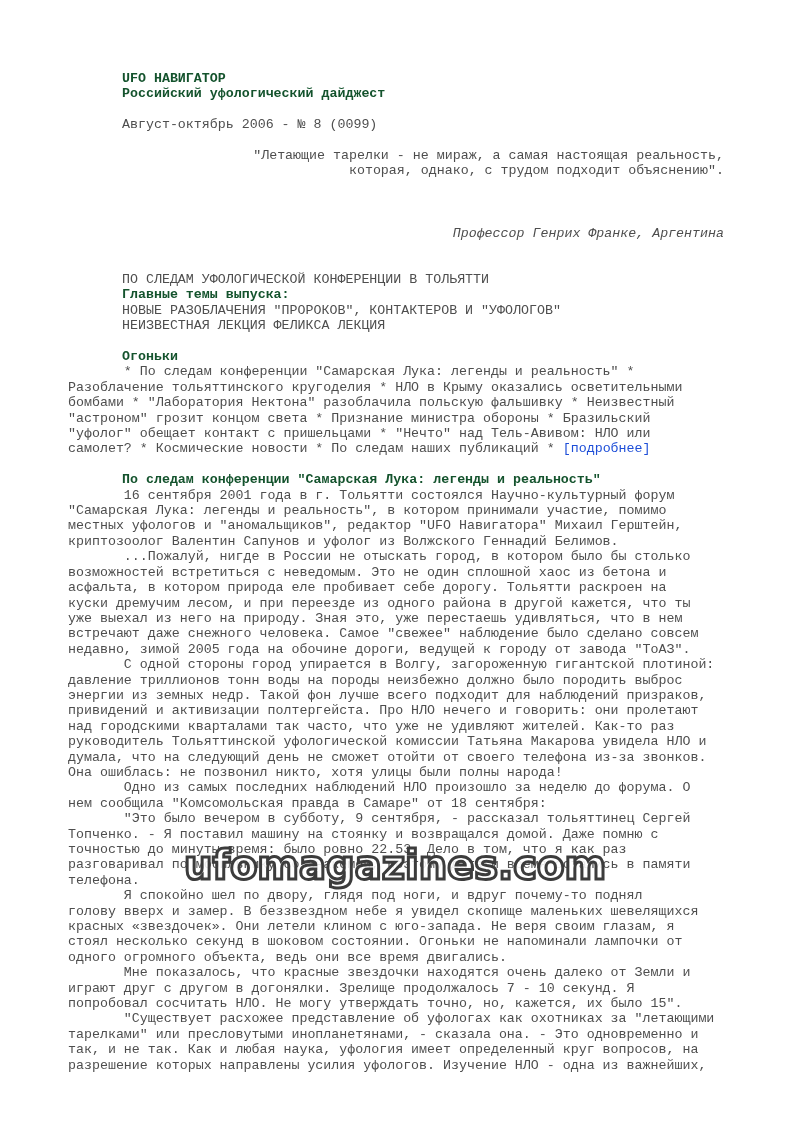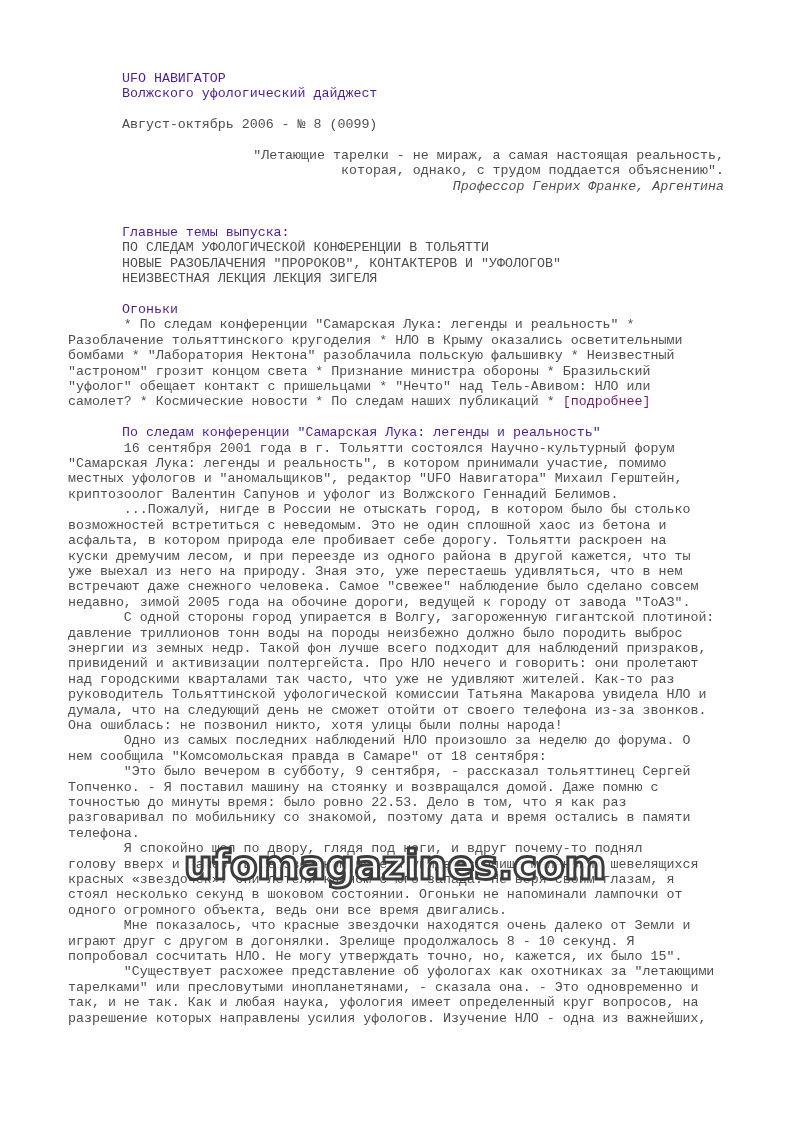--- a/index.html
+++ b/index.html
@@ -13,63 +13,63 @@
   .page {
     position: absolute;
     left: 68px; top: 71px;
     width: 656px;
     font-size: 13.3px;
     line-height: 15.4px;
     color: #4e4e4e;
   }
   .line { white-space: pre; }
   .ind { padding-left: 54px; }
-  .b { font-weight: normal; color: #4c1d95; }
+  .b { font-weight: bold; color: #14532d; }
   .sp { height: 15.4px; }
   .epigraph { text-align: right; }
-  .attribution { font-style: italic; }
+  .attribution { font-style: italic; margin-top: 47px; }
   .para { white-space: pre; }
-  .more { color: #701a75; }
+  .more { color: #1d4ed8; }
   .watermark {
     position: absolute;
     left: 184px; top: 842px;
     font-family: "DejaVu Sans", sans-serif;
     font-weight: 700;
     font-size: 40px;
     line-height: 46px;
     letter-spacing: 0px;
     color: rgba(255,255,255,0.88);
     -webkit-text-stroke: 3px #3c3c3c;
     white-space: nowrap;
     pointer-events: none;
   }
 </style>
 </head>
 <body>
 
 <div class="page">
 
   <div class="line ind b">UFO НАВИГАТОР</div>
-  <div class="line ind b">Волжского уфологический дайджест</div>
+  <div class="line ind b">Российский уфологический дайджест</div>
   <div class="sp"></div>
   <div class="line ind">Август-октябрь 2006 - № 8 (0099)</div>
   <div class="sp"></div>
 
   <div class="epigraph">
     <div class="line">"Летающие тарелки - не мираж, а самая настоящая реальность,</div>
-    <div class="line">которая, однако, с трудом поддается объяснению".</div>
+    <div class="line">которая, однако, с трудом подходит объяснению".</div>
     <div class="line attribution">Профессор Генрих Франке, Аргентина</div>
   </div>
   <div class="sp"></div>
   <div class="sp"></div>
 
+  <div class="line ind">ПО СЛЕДАМ УФОЛОГИЧЕСКОЙ КОНФЕРЕНЦИИ В ТОЛЬЯТТИ</div>
   <div class="line ind b">Главные темы выпуска:</div>
-  <div class="line ind">ПО СЛЕДАМ УФОЛОГИЧЕСКОЙ КОНФЕРЕНЦИИ В ТОЛЬЯТТИ</div>
   <div class="line ind">НОВЫЕ РАЗОБЛАЧЕНИЯ "ПРОРОКОВ", КОНТАКТЕРОВ И "УФОЛОГОВ"</div>
-  <div class="line ind">НЕИЗВЕСТНАЯ ЛЕКЦИЯ ЛЕКЦИЯ ЗИГЕЛЯ</div>
+  <div class="line ind">НЕИЗВЕСТНАЯ ЛЕКЦИЯ ФЕЛИКСА ЛЕКЦИЯ</div>
   <div class="sp"></div>
 
   <div class="line ind b">Огоньки</div>
   <div class="para"><span>       * По следам конференции "Самарская Лука: легенды и реальность" *
 Разоблачение тольяттинского кругоделия * НЛО в Крыму оказались осветительными
 бомбами * "Лаборатория Нектона" разоблачила польскую фальшивку * Неизвестный
 "астроном" грозит концом света * Признание министра обороны * Бразильский
 "уфолог" обещает контакт с пришельцами * "Нечто" над Тель-Авивом: НЛО или
 самолет? * Космические новости * По следам наших публикаций * </span><span class="more">[подробнее]</span></div>
   <div class="sp"></div>
@@ -100,21 +100,21 @@
 Топченко. - Я поставил машину на стоянку и возвращался домой. Даже помню с
 точностью до минуты время: было ровно 22.53. Дело в том, что я как раз
 разговаривал по мобильнику со знакомой, поэтому дата и время остались в памяти
 телефона.</div>
   <div class="para">       Я спокойно шел по двору, глядя под ноги, и вдруг почему-то поднял
 голову вверх и замер. В беззвездном небе я увидел скопище маленьких шевелящихся
 красных «звездочек». Они летели клином с юго-запада. Не веря своим глазам, я
 стоял несколько секунд в шоковом состоянии. Огоньки не напоминали лампочки от
 одного огромного объекта, ведь они все время двигались.</div>
   <div class="para">       Мне показалось, что красные звездочки находятся очень далеко от Земли и
-играют друг с другом в догонялки. Зрелище продолжалось 8 - 10 секунд. Я
+играют друг с другом в догонялки. Зрелище продолжалось 7 - 10 секунд. Я
 попробовал сосчитать НЛО. Не могу утверждать точно, но, кажется, их было 15".</div>
   <div class="para">       "Существует расхожее представление об уфологах как охотниках за "летающими
 тарелками" или пресловутыми инопланетянами, - сказала она. - Это одновременно и
 так, и не так. Как и любая наука, уфология имеет определенный круг вопросов, на
 разрешение которых направлены усилия уфологов. Изучение НЛО - одна из важнейших,</div>
 
 </div>
 
 <div class="watermark">ufomagazines.com</div>
 

